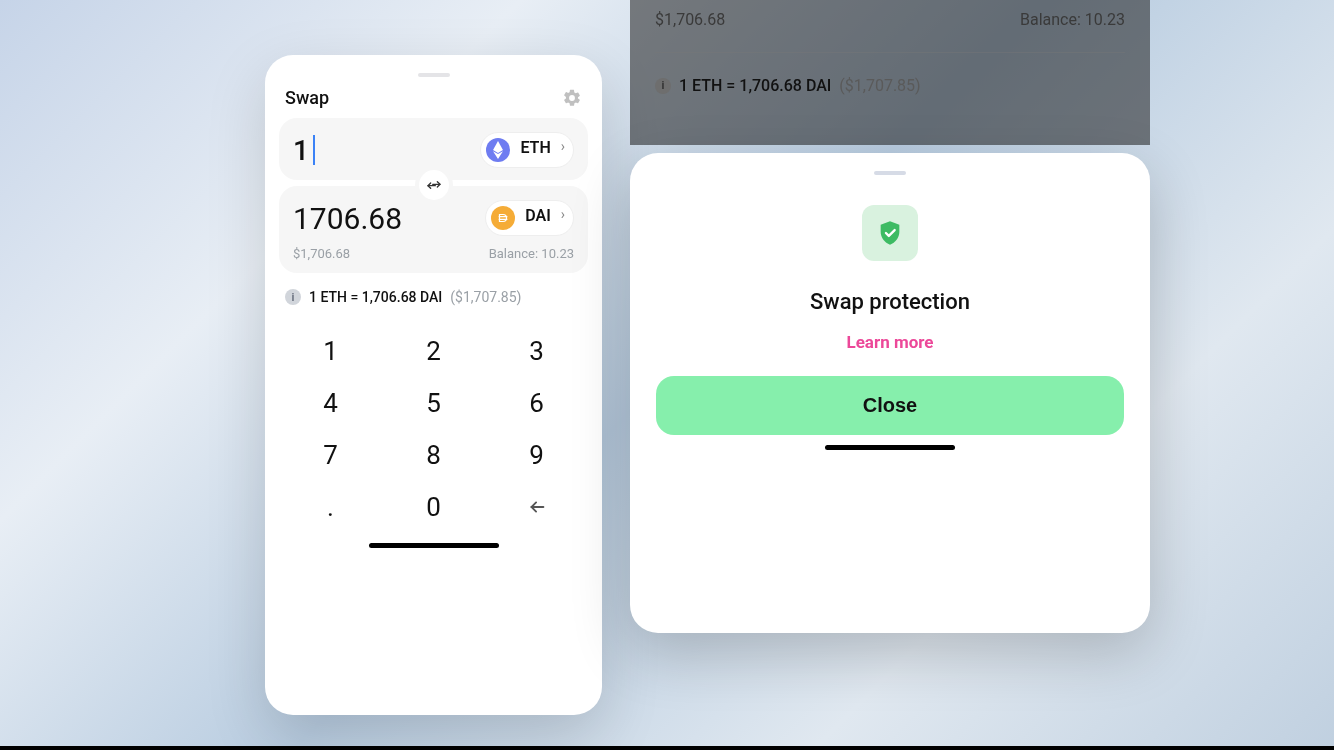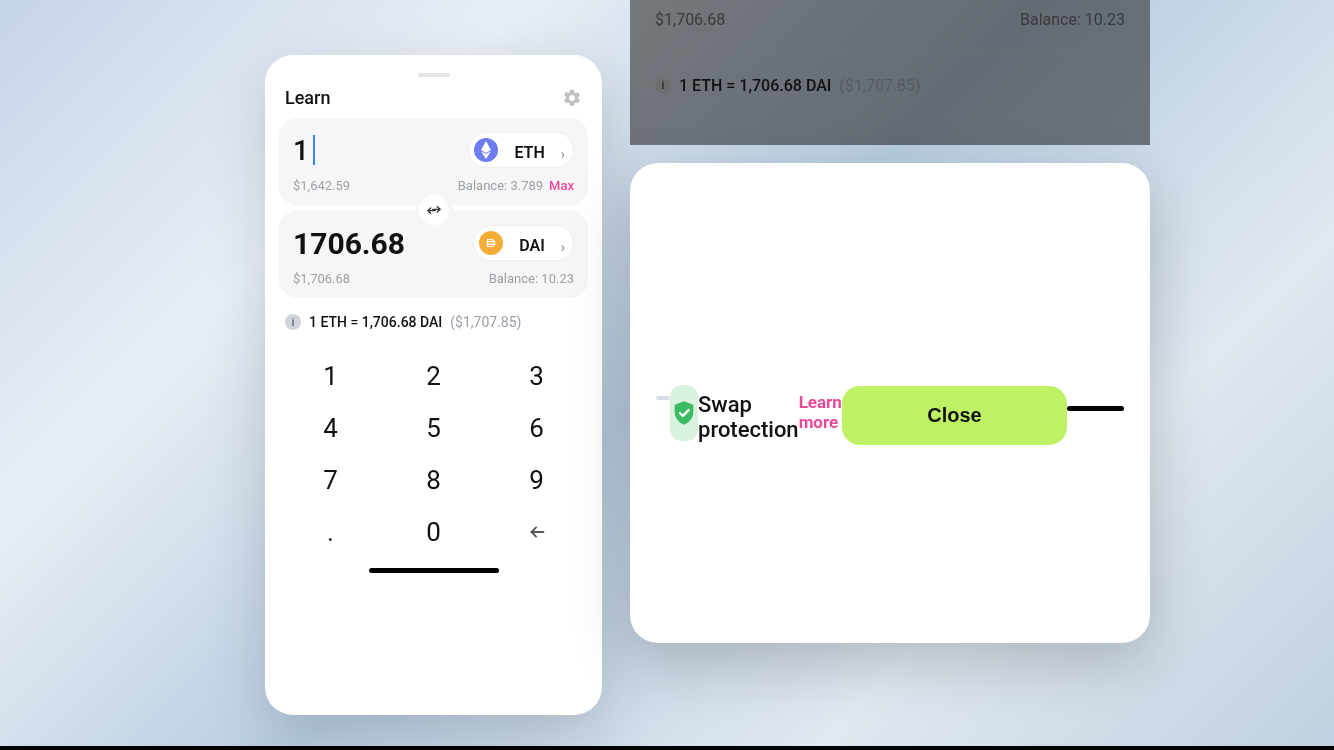--- a/index.html
+++ b/index.html
@@ -56,32 +56,32 @@
     justify-content: space-between;
     align-items: center;
   }
   .amount-input {
     font-size: 28px;
     font-weight: 500;
     color: #111;
     display: flex;
     align-items: center;
   }
-  .amount-big { font-size: 30px; font-weight: 700; color:#111;text-align:center; }
+  .amount-big { font-size: 30px; font-weight: 400; color:#111;text-align:center; }
   .cursor {
     width: 2px;
     height: 30px;
     background: #3b82f6;
     margin-left: 4px;
     display: inline-block;
   }
   .token-pill {
     display: inline-flex;
-    align-items: flex-end;
-    gap: 16px;
+    align-items: flex-start;
+    gap: 10px;
     background: #fff;
     border: 1px solid #eee;
     border-radius: 20px;
     padding: 5px 8px 5px 5px;
     cursor: pointer;
   }
   .coin {
     width: 24px; height: 24px; border-radius: 50%;
     display: inline-flex; align-items: center; justify-content: center;
   }
@@ -187,62 +187,62 @@
     position:absolute; left:25px; top:76px;
     display:flex; align-items:center; gap:8px;
     font-size:16px; color:#111; font-weight:500;
   }
   .bg-rate .info-icon { background:#6e6e6e; color:#333; }
   .bg-rate-fiat { color:#5a5a5a; font-weight:400; }
 
   .sheet {
     position:absolute;
     left: 630px;
-    top: 163px;
+    top: 153px;
     width: 520px;
     height: 480px;
     background:#fff;
     border-radius: 28px;
     box-shadow: 0 20px 60px rgba(0,0,0,0.2);
     padding: 18px 26px;
-    display:flex; flex-direction:row; align-items:center;
+    display:flex; flex-direction:column; align-items:center;
   }
   .sheet .drag-handle { background:#d6dbe6; }
   .shield-badge {
     width: 56px; height: 56px;
     background: #d9f2df;
     border-radius: 12px;
     display:flex; align-items:center; justify-content:center;
     margin-top: 20px;
   }
   .shield-badge svg { width:28px; height:28px; }
   .sheet-title { font-size: 22px; font-weight:500; color:#111; margin-top:28px; }
   .sheet-body { font-size: 17px; color:#6b7280; text-align:center; line-height:1.5; margin-top:16px; padding: 0 6px; }
   .learn-more { color:#ec4899; font-size:17px; font-weight:700; margin-top:18px; cursor:pointer; }
   .close-btn {
     margin-top: 24px;
     width: 100%;
-    background:#bef264;
+    background:#86efac;
     color:#111;
     font-size:20px;
     font-weight:600;
     border:none;
     border-radius:18px;
     padding:18px;
     cursor:pointer;
   }
 </style>
 </head>
 <body>
 
 <div class="phone-left">
   <div class="drag-handle"></div>
 
   <div class="swap-header">
-    <span class="swap-title">Learn</span>
+    <span class="swap-title">Swap</span>
     <span class="gear">
       <svg viewBox="0 0 24 24" fill="currentColor">
           <path d="M19.14 12.94a7.07 7.07 0 0 0 .05-.94 7.07 7.07 0 0 0-.05-.94l2.03-1.58a.5.5 0 0 0 .12-.64l-1.92-3.32a.5.5 0 0 0-.6-.22l-2.39.96a7.03 7.03 0 0 0-1.62-.94l-.36-2.54A.5.5 0 0 0 14 2h-4a.5.5 0 0 0-.5.42l-.36 2.54c-.58.24-1.12.55-1.62.94l-2.39-.96a.5.5 0 0 0-.6.22L2.61 8.48a.5.5 0 0 0 .12.64l2.03 1.58c-.03.31-.05.63-.05.94s.02.63.05.94L2.73 14.16a.5.5 0 0 0-.12.64l1.92 3.32c.13.22.39.31.6.22l2.39-.96c.5.39 1.04.7 1.62.94l.36 2.54c.04.24.25.42.5.42h4c.25 0 .46-.18.5-.42l.36-2.54c.58-.24 1.12-.55 1.62-.94l2.39.96c.22.09.47 0 .6-.22l1.92-3.32a.5.5 0 0 0-.12-.64l-2.03-1.58zM12 15.5A3.5 3.5 0 1 1 12 8.5a3.5 3.5 0 0 1 0 7z"></path>
         </svg>
     </span>
   </div>
 
   <div class="token-box">
     <div class="token-row">
       <div class="amount-input">
@@ -252,27 +252,20 @@
       <div class="token-pill">
         <span class="coin coin-eth">
           <svg viewBox="0 0 12 20" fill="none">
               <path d="M6 0 L11.5 10 L6 13.2 L0.5 10 Z" fill="#fff"></path>
               <path d="M6 14.5 L11.5 11.3 L6 20 L0.5 11.3 Z" fill="#fff"></path>
             </svg>
         </span>
         <span class="token-symbol">ETH</span>
         <span class="chev">›</span>
       </div>
-    </div>
-    <div class="sub-row">
-      <span>$1,642.59</span>
-      <span class="balance-wrap">
-        <span>Balance: 3.789</span>
-        <span class="max-btn">Max</span>
-      </span>
     </div>
   </div>
 
   <div class="token-box second">
     <div class="switch-btn">
       <svg viewBox="0 0 24 24" fill="none" stroke="currentColor" stroke-width="2" stroke-linecap="round" stroke-linejoin="round">
           <path d="M7 17 L3 13 L7 9"></path>
           <path d="M3 13 H14"></path>
           <path d="M17 7 L21 11 L17 15"></path>
           <path d="M21 11 H10"></path>

